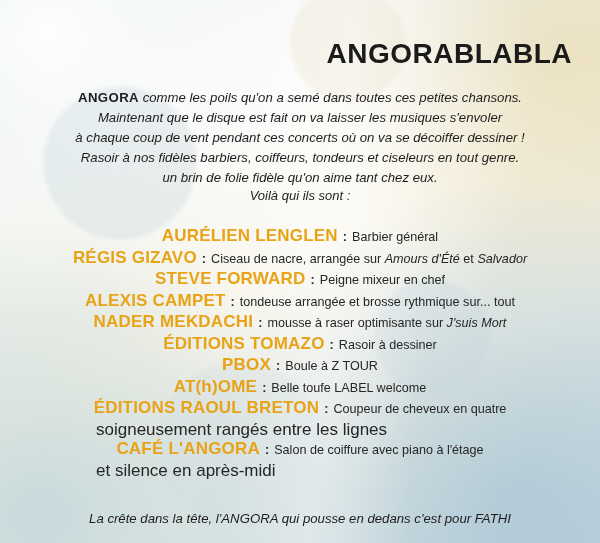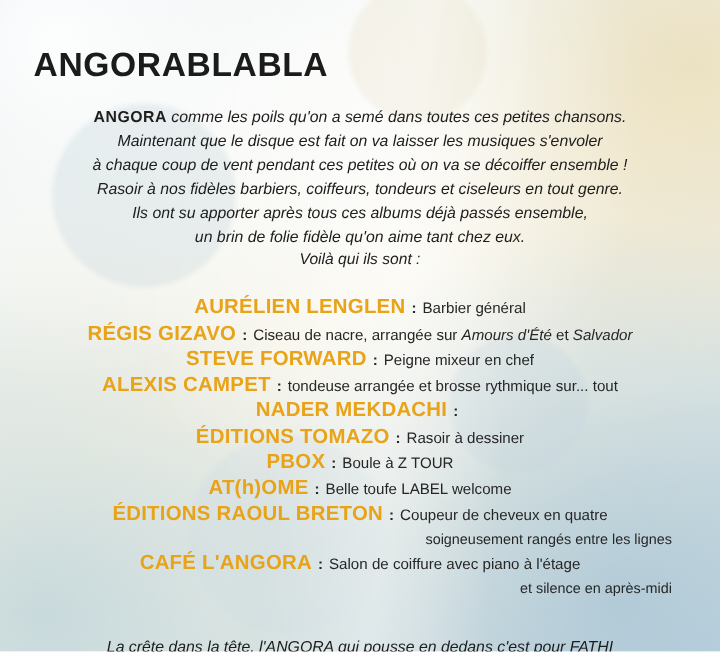--- a/index.html
+++ b/index.html
@@ -52,21 +52,21 @@
     padding: 0 28px;
     text-align: center;
   }
   h1.title {
     margin: 0;
     padding-top: 38px;
     font-size: 28px;
     font-weight: bold;
     letter-spacing: 0.5px;
     color: #1b1b1b;
-    text-align: left;
+    text-align: right;
   }
   .intro {
     margin: 18px auto 0;
     width: 452px;
     font-size: 13.2px;
     line-height: 20px;
     font-style: italic;
     color: #1d1d1d;
   }
   .intro .line {
@@ -107,23 +107,23 @@
     padding-right: 5px;
   }
   .credit-role {
     text-align: right;
     white-space: nowrap;
   }
   .credit-role .it {
     font-style: italic;
   }
   .credit-extra {
-    font-size: 12px;
+    font-size: 17px;
     line-height: 17.5px;
-    text-align: right;
+    text-align: left;
     margin-bottom: 2px;
     margin-left: 56px;
   }
   .outro {
     margin: 30px auto 0;
     width: 480px;
     font-size: 13.2px;
     line-height: 20px;
     font-style: italic;
     color: #1d1d1d;
@@ -134,23 +134,22 @@
 <body>
 
 <div id="page">
   <div class="content">
 
     <h1 class="title">ANGORABLABLA</h1>
 
     <div class="intro">
       <div class="line"><span class="brand">ANGORA</span><span> comme les poils qu'on a semé dans toutes ces petites chansons.</span></div>
       <div class="line">Maintenant que le disque est fait on va laisser les musiques s'envoler</div>
-      <div class="line">à chaque coup de vent pendant ces petites où on va se décoiffer ensemble !</div>
+      <div class="line">à chaque coup de vent pendant ces concerts où on va se décoiffer dessiner !</div>
       <div class="line">Rasoir à nos fidèles barbiers, coiffeurs, tondeurs et ciseleurs en tout genre.</div>
-      <div class="line">Ils ont su apporter après tous ces albums déjà passés ensemble,</div>
       <div class="line">un brin de folie fidèle qu'on aime tant chez eux.</div>
     </div>
 
     <div class="voila">Voilà qui ils sont :</div>
 
     <div class="credits">
         <div class="credit-row">
           <span class="credit-name" style="color: rgb(232, 163, 24);">AURÉLIEN LENGLEN</span>
           <span class="credit-sep">:</span>
           <span class="credit-role"><span>Barbier général</span></span>
@@ -166,20 +165,21 @@
           <span class="credit-role"><span>Peigne mixeur en chef</span></span>
         </div>
         <div class="credit-row">
           <span class="credit-name" style="color: rgb(232, 163, 24);">ALEXIS CAMPET</span>
           <span class="credit-sep">:</span>
           <span class="credit-role"><span>tondeuse arrangée et brosse rythmique sur... tout</span></span>
         </div>
         <div class="credit-row">
           <span class="credit-name" style="color: rgb(232, 163, 24);">NADER MEKDACHI</span>
           <span class="credit-sep">:</span>
+          <span class="credit-role"><span>mousse à raser optimisante sur </span><span class="it">J'suis Mort</span></span>
         </div>
         <div class="credit-row">
           <span class="credit-name" style="color: rgb(232, 163, 24);">ÉDITIONS TOMAZO</span>
           <span class="credit-sep">:</span>
           <span class="credit-role"><span>Rasoir à dessiner</span></span>
         </div>
         <div class="credit-row">
           <span class="credit-name" style="color: rgb(232, 163, 24);">PBOX</span>
           <span class="credit-sep">:</span>
           <span class="credit-role"><span>Boule à Z TOUR</span></span>

